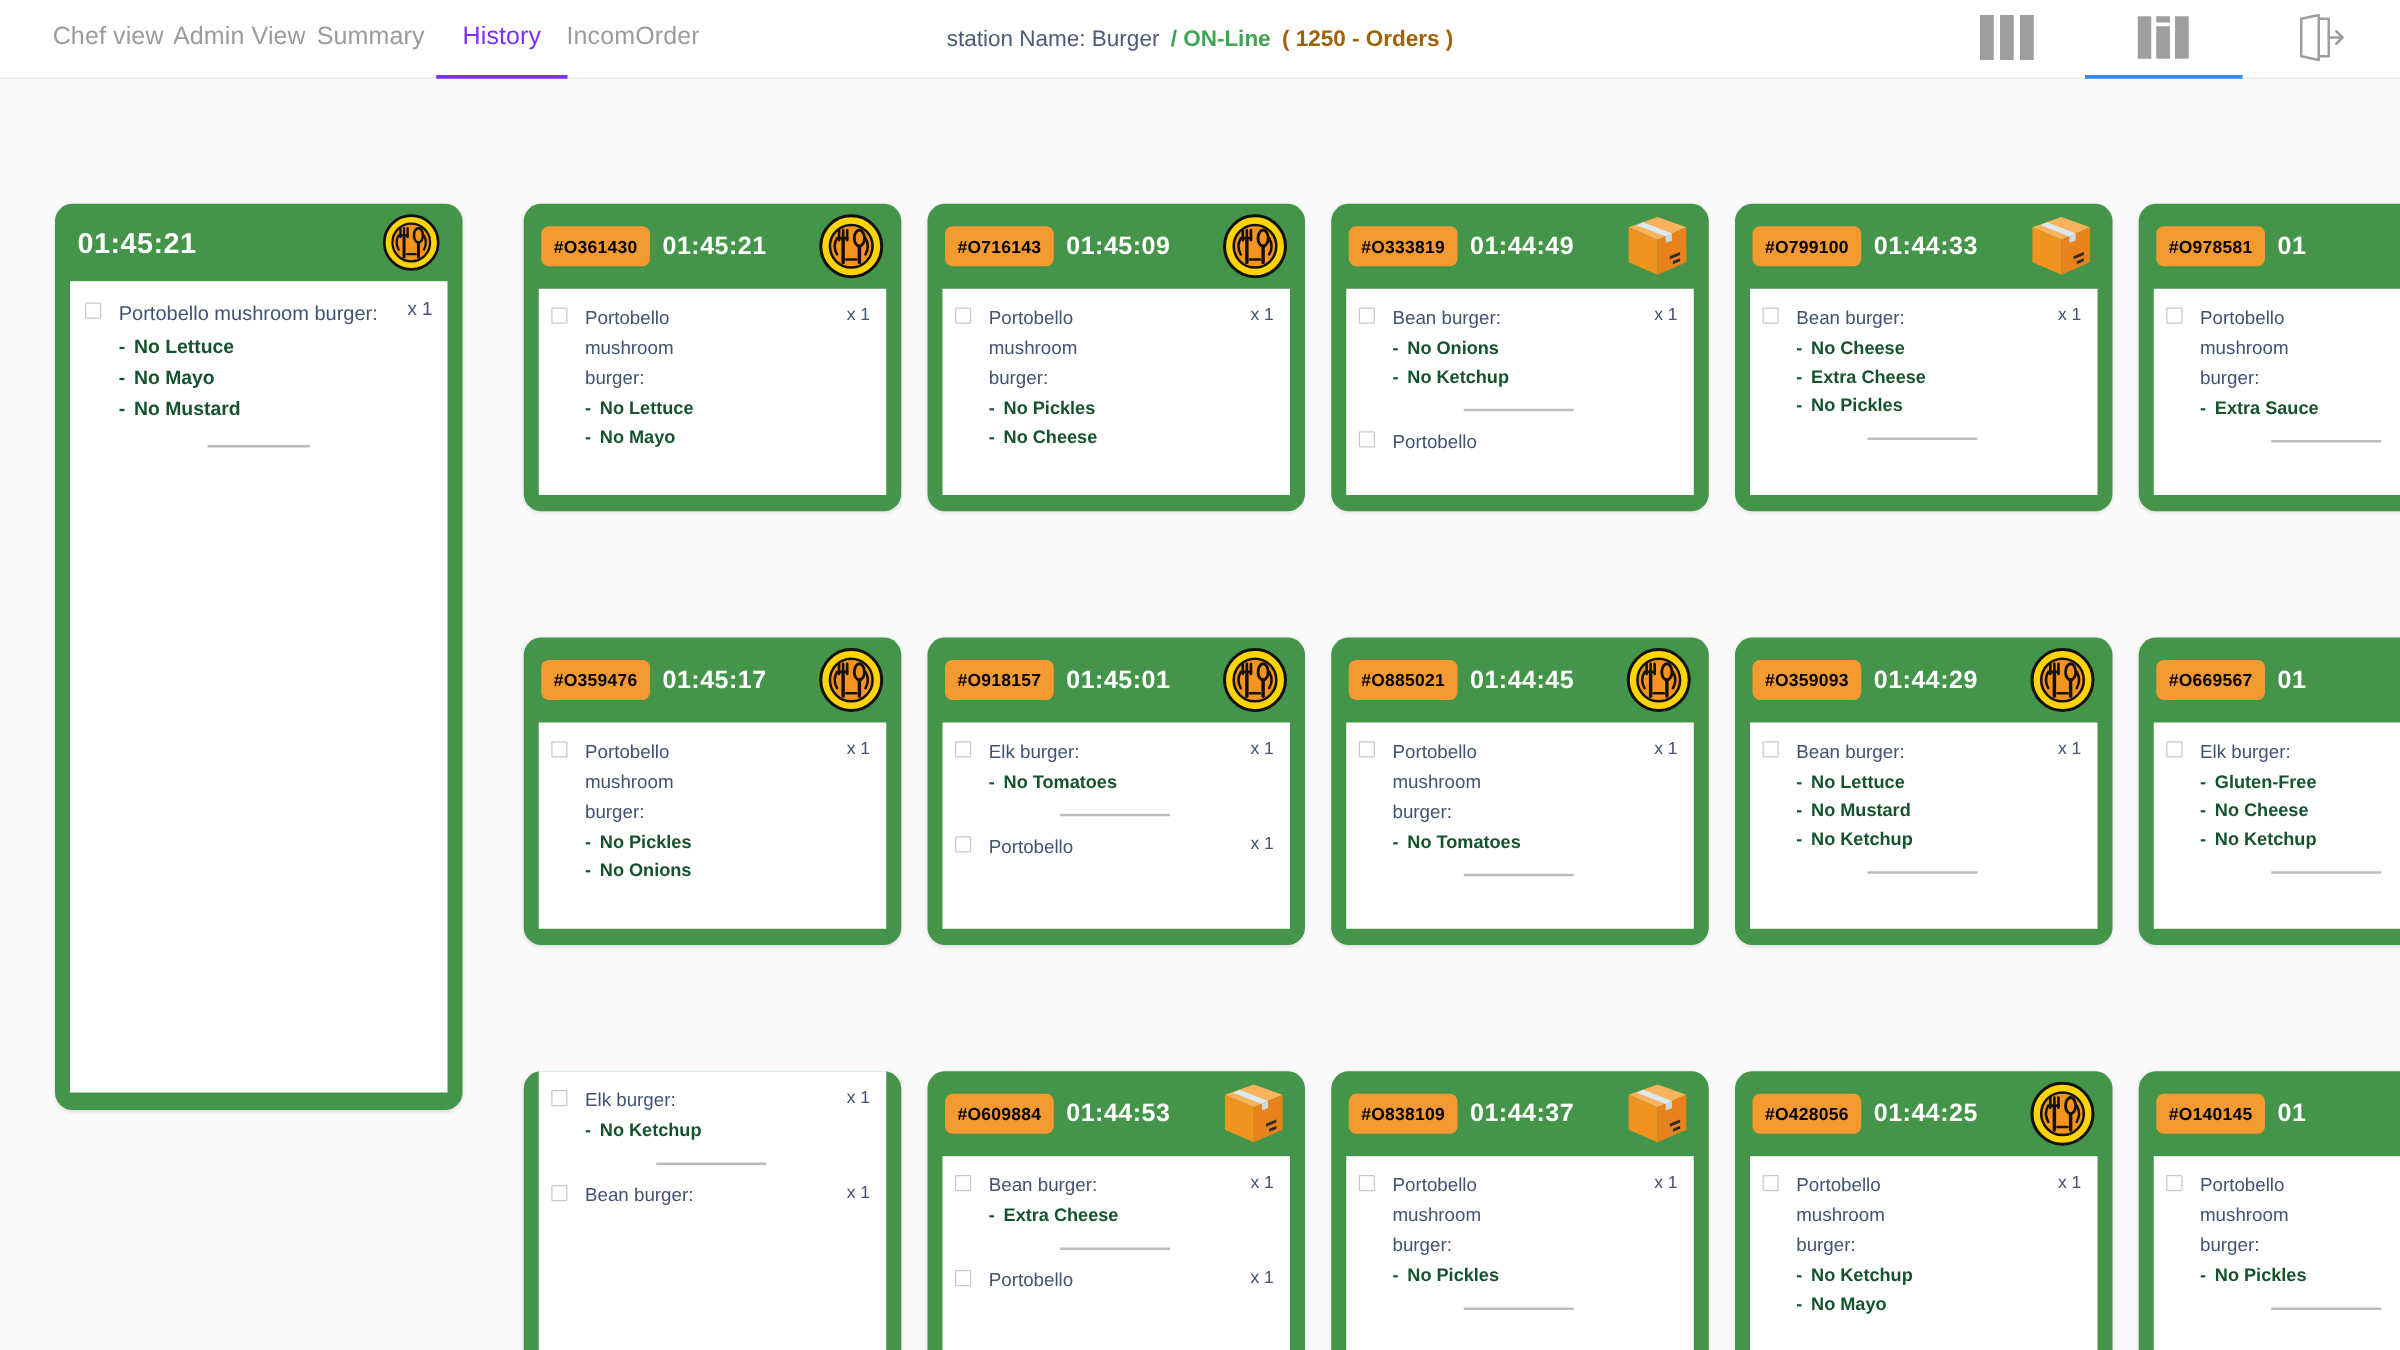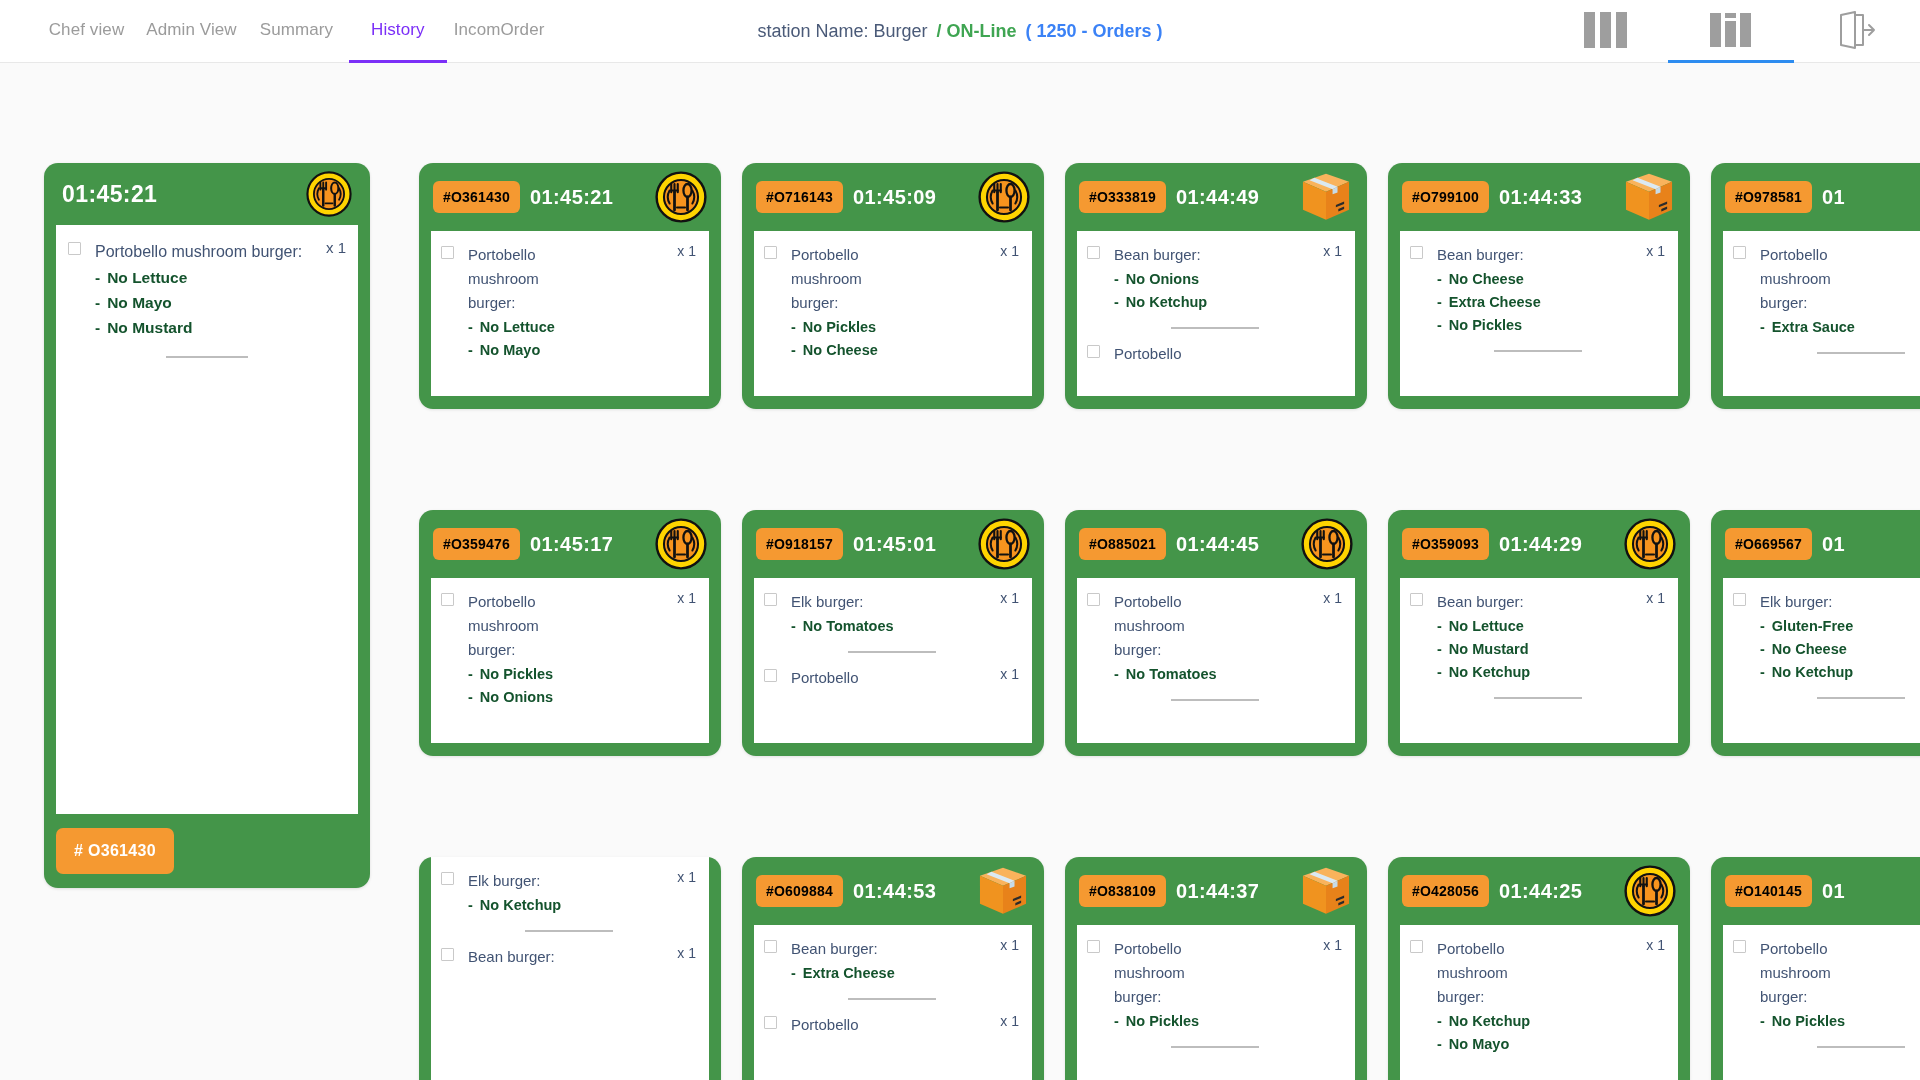--- a/index.html
+++ b/index.html
@@ -14,36 +14,36 @@
   .topbar {
     height: 63px; width: 1920px;
     background: #ffffff;
     display: flex; align-items: center;
     border-bottom: 1px solid #e8e8e8;
     position: relative;
   }
   .nav-tabs { display: flex; align-items: center; height: 63px; margin-left: 34px; }
   .nav-tab {
     height: 63px; display: flex; align-items: center; justify-content: center;
-    padding: 0 22px; font-size: 17px; color: #9b9b9b;
+    padding: 0 22px; font-size: 20px; color: #9b9b9b;
     letter-spacing: .1px; cursor: pointer;
     border-bottom: 3px solid transparent;
     max-width: 105px; overflow: hidden; white-space: nowrap;
   }
   .nav-tab.active { color: #7b2ff7; border-bottom-color: #7b2ff7; }
 
   .station-block {
     position: absolute; left: 50%; top: 50%;
     transform: translate(-50%, -50%);
     display: flex; align-items: baseline; gap: 9px;
     white-space: nowrap;
   }
   .station-name { font-size: 18px; color: #4a5a78; }
   .station-status { font-size: 18px; color: #3fa552; font-weight: bold; }
-  .station-count { font-size: 18px; color: #3b82f6; font-weight: bold; }
+  .station-count { font-size: 18px; color: #a16207; font-weight: bold; }
 
   .topbar-icons {
     position: absolute; right: 0; top: 0;
     height: 63px; display: flex; align-items: stretch;
   }
   .icon-btn {
     width: 126px; height: 63px;
     display: flex; align-items: center; justify-content: center;
     cursor: pointer; border-bottom: 3px solid transparent;
   }
@@ -233,23 +233,20 @@
                 <div class="mods">
                   <div class="mod"><span class="dash">-</span>No Lettuce</div>
                   <div class="mod"><span class="dash">-</span>No Mayo</div>
                   <div class="mod"><span class="dash">-</span>No Mustard</div>
                 </div>
               </div>
             </div>
           </div>
           <div class="divider"></div>
         </div>
-      <div class="detail-footer">
-        <span class="detail-badge"># O361430</span>
-      </div>
     </div>
   </div>
 
   <div class="grid-area">
     <div class="grid-rows" id="grid-rows">
         <div class="grid-row">
           <div class="order-card">
             <div class="card-head">
               <span class="order-badge">#O361430</span>
               <span class="order-time">01:45:21</span>

